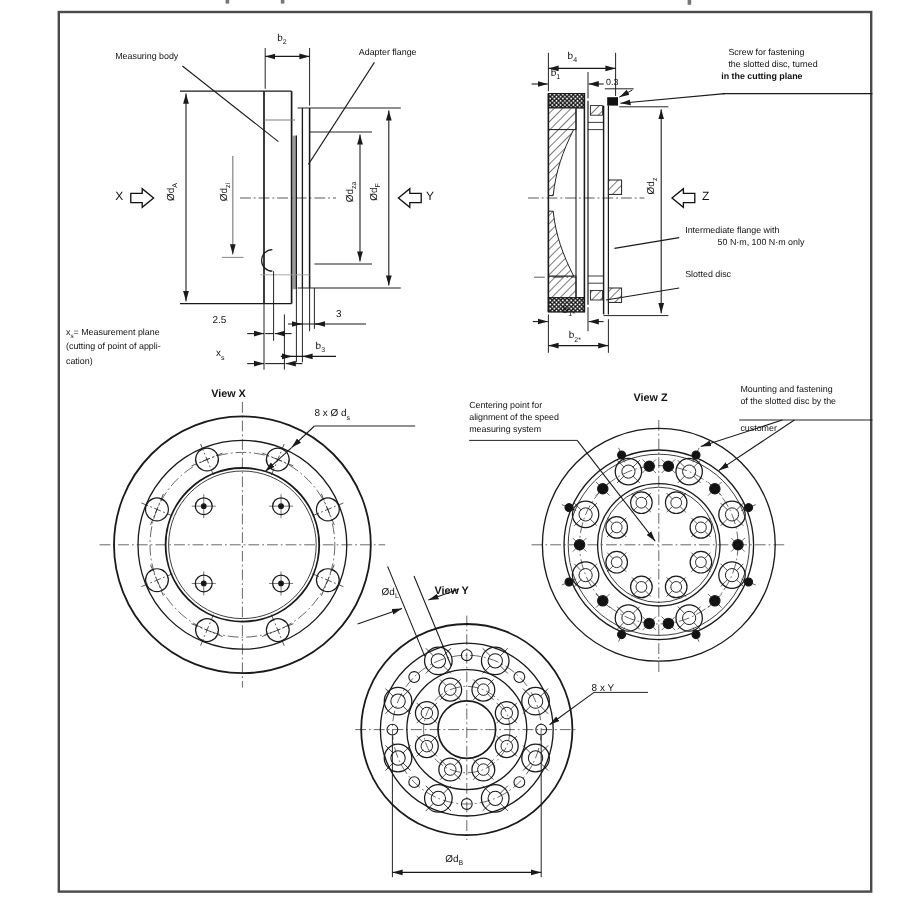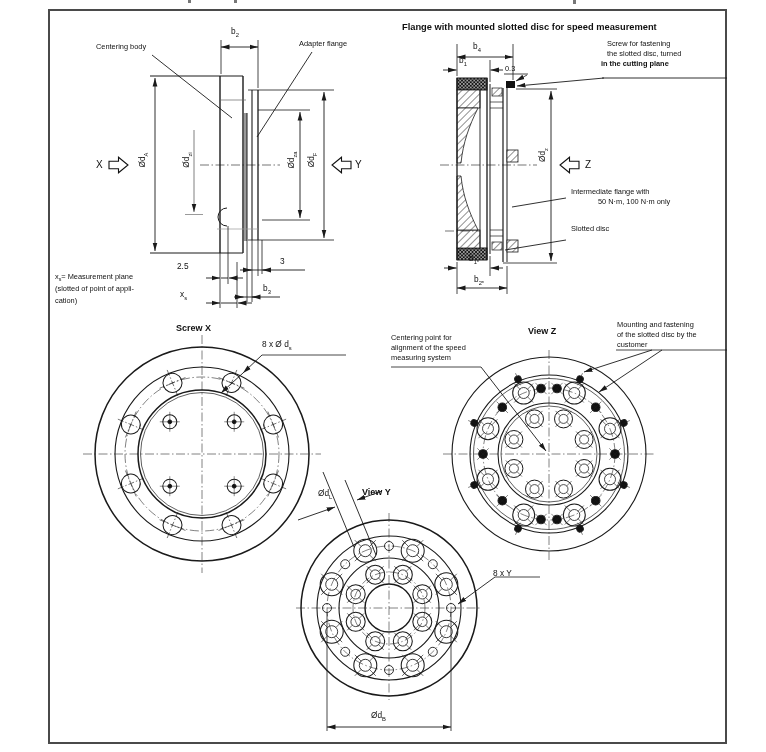--- a/index.html
+++ b/index.html
@@ -326,66 +326,65 @@
 
       <line x1="391" y1="367" x2="481" y2="367" stroke-width="0.8"></line>
       <line x1="481" y1="367" x2="546" y2="451" stroke-width="0.9" marker-end="url(#ar)"></line>
 
       <line x1="616" y1="350" x2="727" y2="350" stroke-width="0.8"></line>
       <line x1="652" y1="350" x2="584" y2="372" stroke-width="0.9" marker-end="url(#ar)"></line>
       <line x1="662" y1="350" x2="599" y2="392" stroke-width="0.9" marker-end="url(#ar)"></line>
     </g>
   </svg>
 
-  <div class="t bigttl" style="left:402px;top:21px;">Flange with mounted slotted disc for speed measurement</div>
-
-  <div class="t" style="left:96px;top:42px;">Centering body</div>
+
+  <div class="t" style="left:96px;top:42px;">Measuring body</div>
   <div class="t" style="left:299px;top:39px;">Adapter flange</div>
 
   <div class="t dim" style="left:231px;top:26px;"><span>b</span><sub>2</sub></div>
   <div class="t dim rot" style="left:126px;top:154px;"><span>Ød</span><sub>A</sub></div>
   <div class="t dim rot" style="left:170px;top:154px;"><span>Ød</span><sub>zi</sub></div>
   <div class="t dim rot" style="left:275px;top:154px;"><span>Ød</span><sub>za</sub></div>
   <div class="t dim rot" style="left:295px;top:154px;"><span>Ød</span><sub>F</sub></div>
   <div class="t dim" style="left:177px;top:261px;">2.5</div>
   <div class="t dim" style="left:280px;top:256px;">3</div>
   <div class="t dim" style="left:263px;top:283px;"><span>b</span><sub>3</sub></div>
   <div class="t dim" style="left:180px;top:289px;"><span>x</span><sub>s</sub></div>
 
   <div class="t axis" style="left:96px;top:158px;">X</div>
   <div class="t axis" style="left:355px;top:158px;">Y</div>
   <div class="t axis" style="left:585px;top:158px;">Z</div>
 
   <div class="t" style="left:55px;top:272px;"><span>x</span><sub>s</sub><span>= Measurement plane</span></div>
-  <div class="t" style="left:55px;top:284px;">(slotted of point of appli-</div>
+  <div class="t" style="left:55px;top:284px;">(cutting of point of appli-</div>
   <div class="t" style="left:55px;top:296px;">cation)</div>
 
   <div class="t dim" style="left:473px;top:41px;"><span>b</span><sub>4</sub></div>
   <div class="t dim" style="left:459px;top:55px;"><span>b</span><sub>1</sub></div>
   <div class="t" style="left:505px;top:64px;text-align:center;">0.3</div>
   <div class="t dim rot" style="left:526px;top:149px;"><span>Ød</span><sub>z</sub></div>
   <div class="t dim" style="left:469px;top:253px;"><span>b</span><sub>1*</sub></div>
   <div class="t dim" style="left:474px;top:274px;"><span>b</span><sub>2*</sub></div>
 
   <div class="t" style="left:607px;top:39px;">Screw for fastening</div>
   <div class="t" style="left:607px;top:49px;">the slotted disc, turned</div>
   <div class="t" style="left:601px;top:59px;font-weight:bold;">in the cutting plane</div>
   <div class="t" style="left:571px;top:187px;">Intermediate flange with</div>
   <div class="t" style="left:571px;top:197px;margin-left:27px;">50 N·m, 100 N·m only</div>
   <div class="t" style="left:571px;top:224px;">Slotted disc</div>
 
-  <div class="t ttl" style="left:176px;top:322px;">Screw X</div>
+  <div class="t ttl" style="left:176px;top:322px;">View X</div>
   <div class="t dim" style="left:262px;top:339px;"><span>8 x Ø d</span><sub>s</sub></div>
 
   <div class="t ttl" style="left:362px;top:486px;">View Y</div>
   <div class="t dim" style="left:318px;top:488px;"><span>Ød</span><sub>L</sub></div>
   <div class="t dim" style="left:493px;top:568px;">8 x Y</div>
   <div class="t dim" style="left:371px;top:710px;"><span>Ød</span><sub>B</sub></div>
 
   <div class="t ttl" style="left:528px;top:325px;">View Z</div>
   <div class="t" style="left:391px;top:333px;">Centering point for</div>
   <div class="t" style="left:391px;top:343px;">alignment of the speed</div>
   <div class="t" style="left:391px;top:353px;">measuring system</div>
   <div class="t" style="left:617px;top:320px;">Mounting and fastening</div>
   <div class="t" style="left:617px;top:330px;">of the slotted disc by the</div>
-  <div class="t" style="left:617px;top:340px;">customer</div>
+  <div class="t" style="left:617px;top:352px;">customer</div>
 
 </div>
 
 </body></html>

